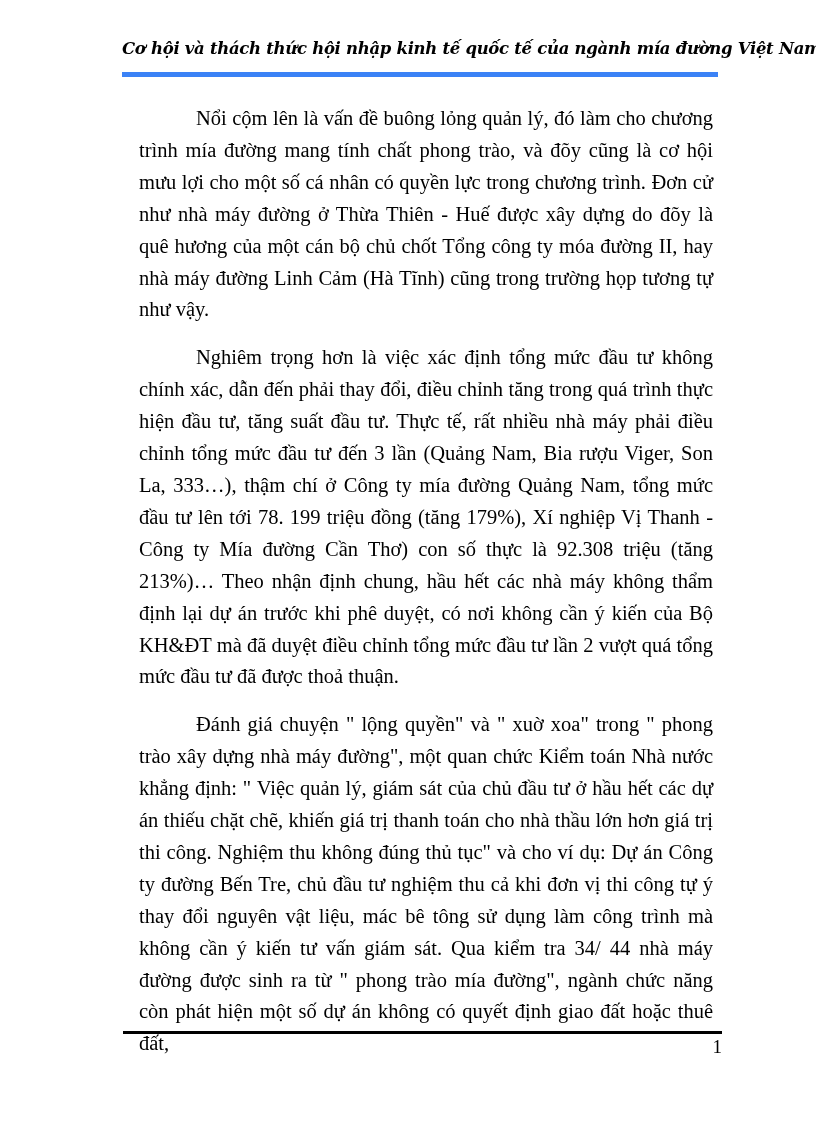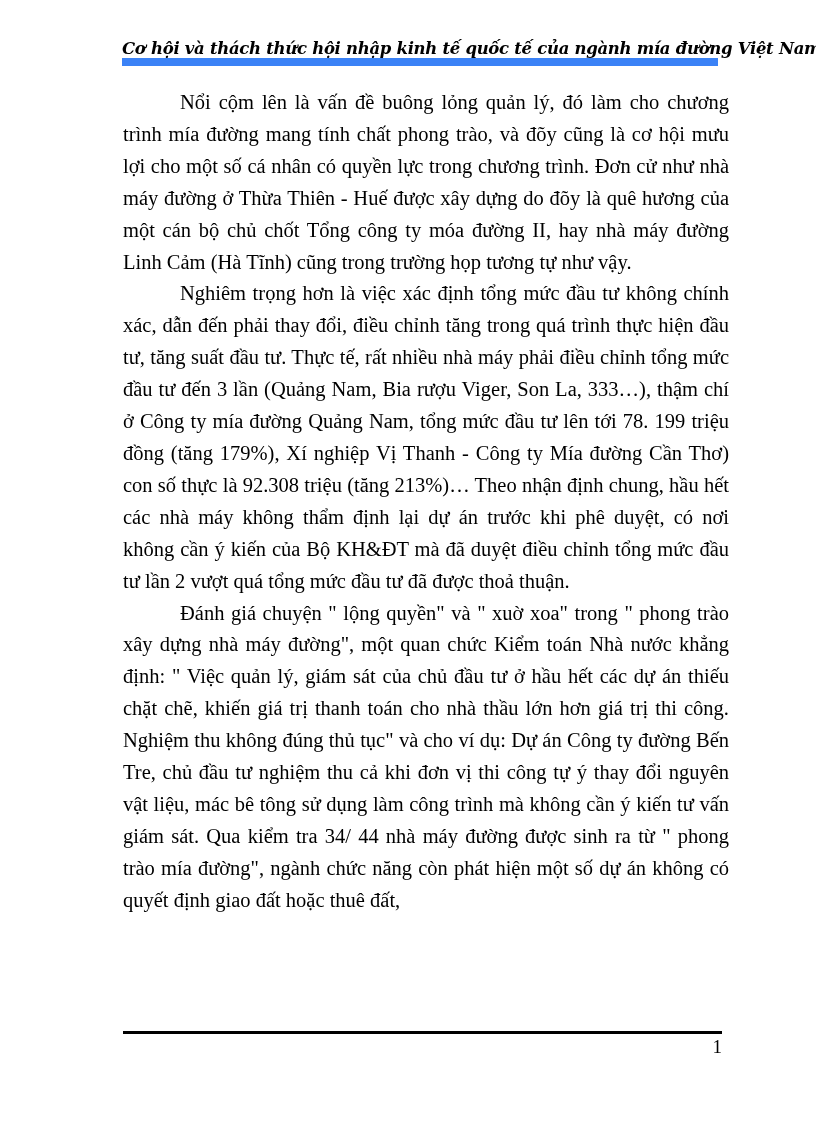--- a/index.html
+++ b/index.html
@@ -14,22 +14,22 @@
     background: #ffffff;
     color: #000000;
     font-family: "Liberation Serif", "DejaVu Serif", serif;
     overflow: hidden;
   }
   .page-header {
     position: absolute;
     left: 122px;
     top: 38px;
     width: 596px;
-    border-bottom: 8px solid #3b82f6;
-    padding-bottom: 0;
+    border-bottom: 5px solid #3b82f6;
+    padding-bottom: 14px;
   }
   .header-title {
     font-family: "DejaVu Serif", serif;
     font-style: italic;
     font-weight: bold;
     font-size: 17px;
     letter-spacing: -0.3px;
     white-space: nowrap;
     text-align: center;
     transform: scaleX(0.97);
@@ -38,21 +38,21 @@
   .doc-body {
     position: absolute;
     left: 123px;
     top: 87px;
     width: 606px;
     font-size: 20.5px;
     line-height: 31.9px;
     text-align: justify;
   }
   .doc-body p.para {
-    margin: 0;
+    margin: 16px;
     padding: 0;
     text-indent: 57px;
   }
   .footer-rule {
     position: absolute;
     left: 123px;
     top: 1031px;
     width: 599px;
     height: 0;
     border-top: 3px solid #000000;

